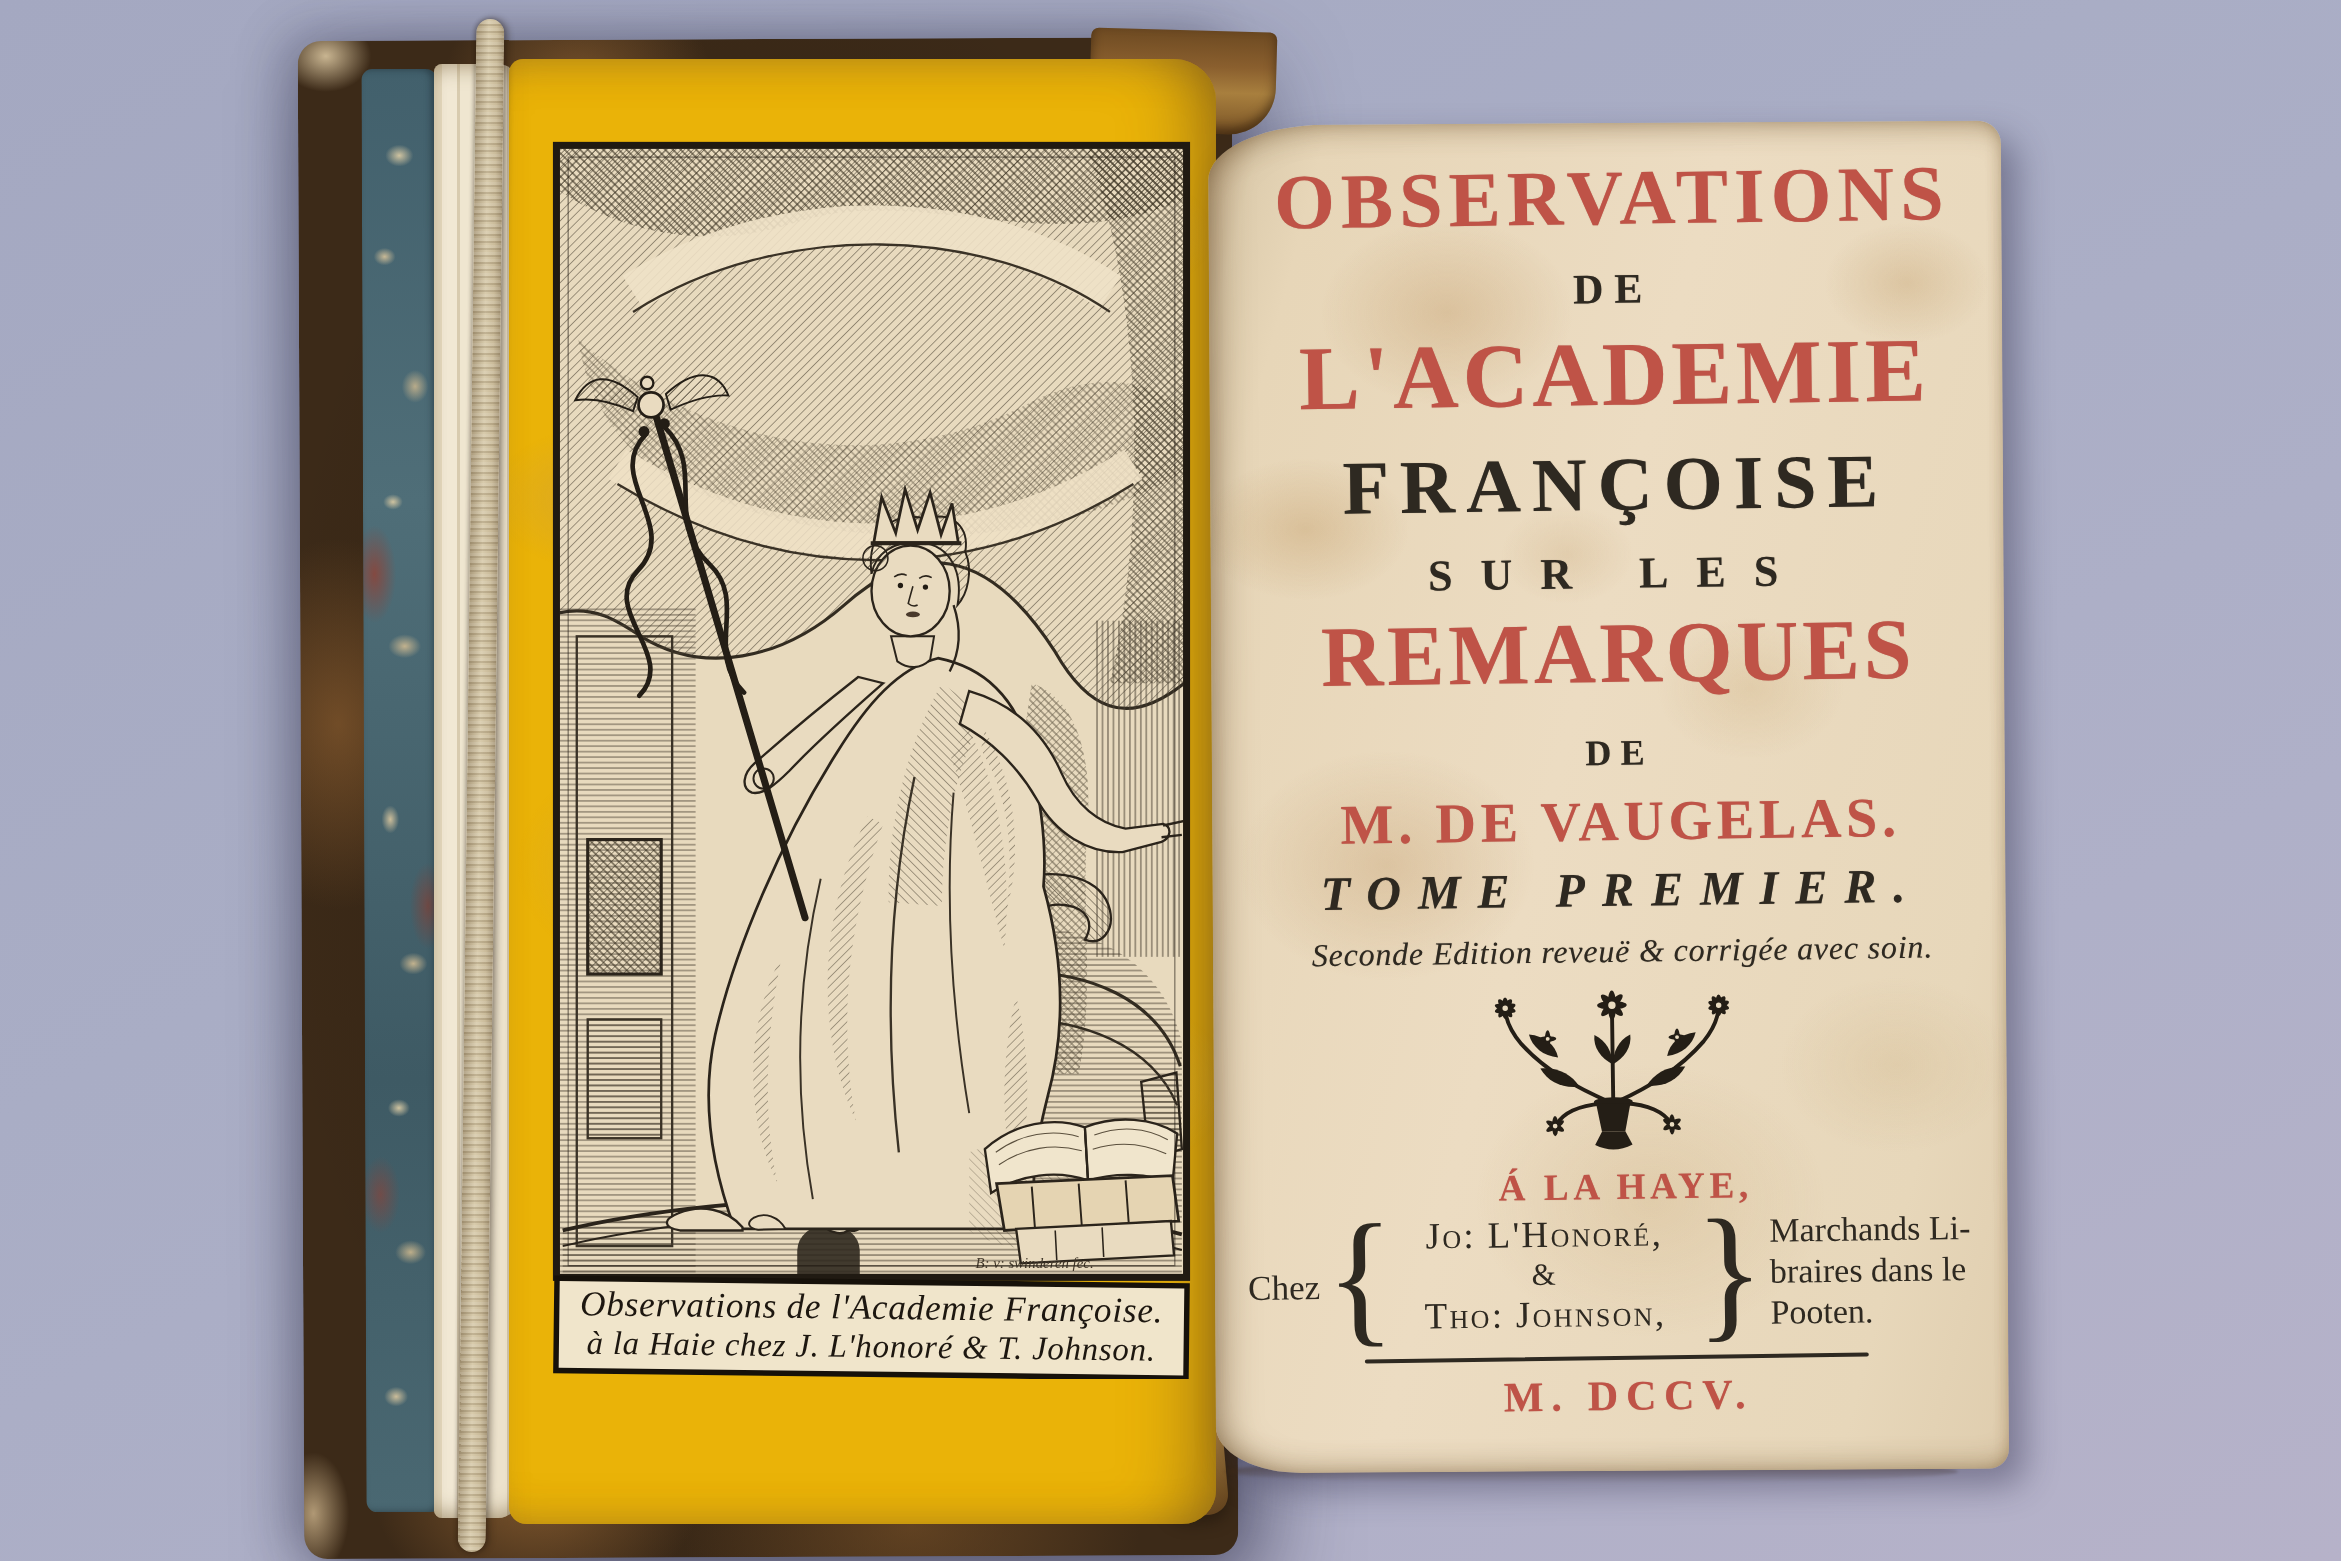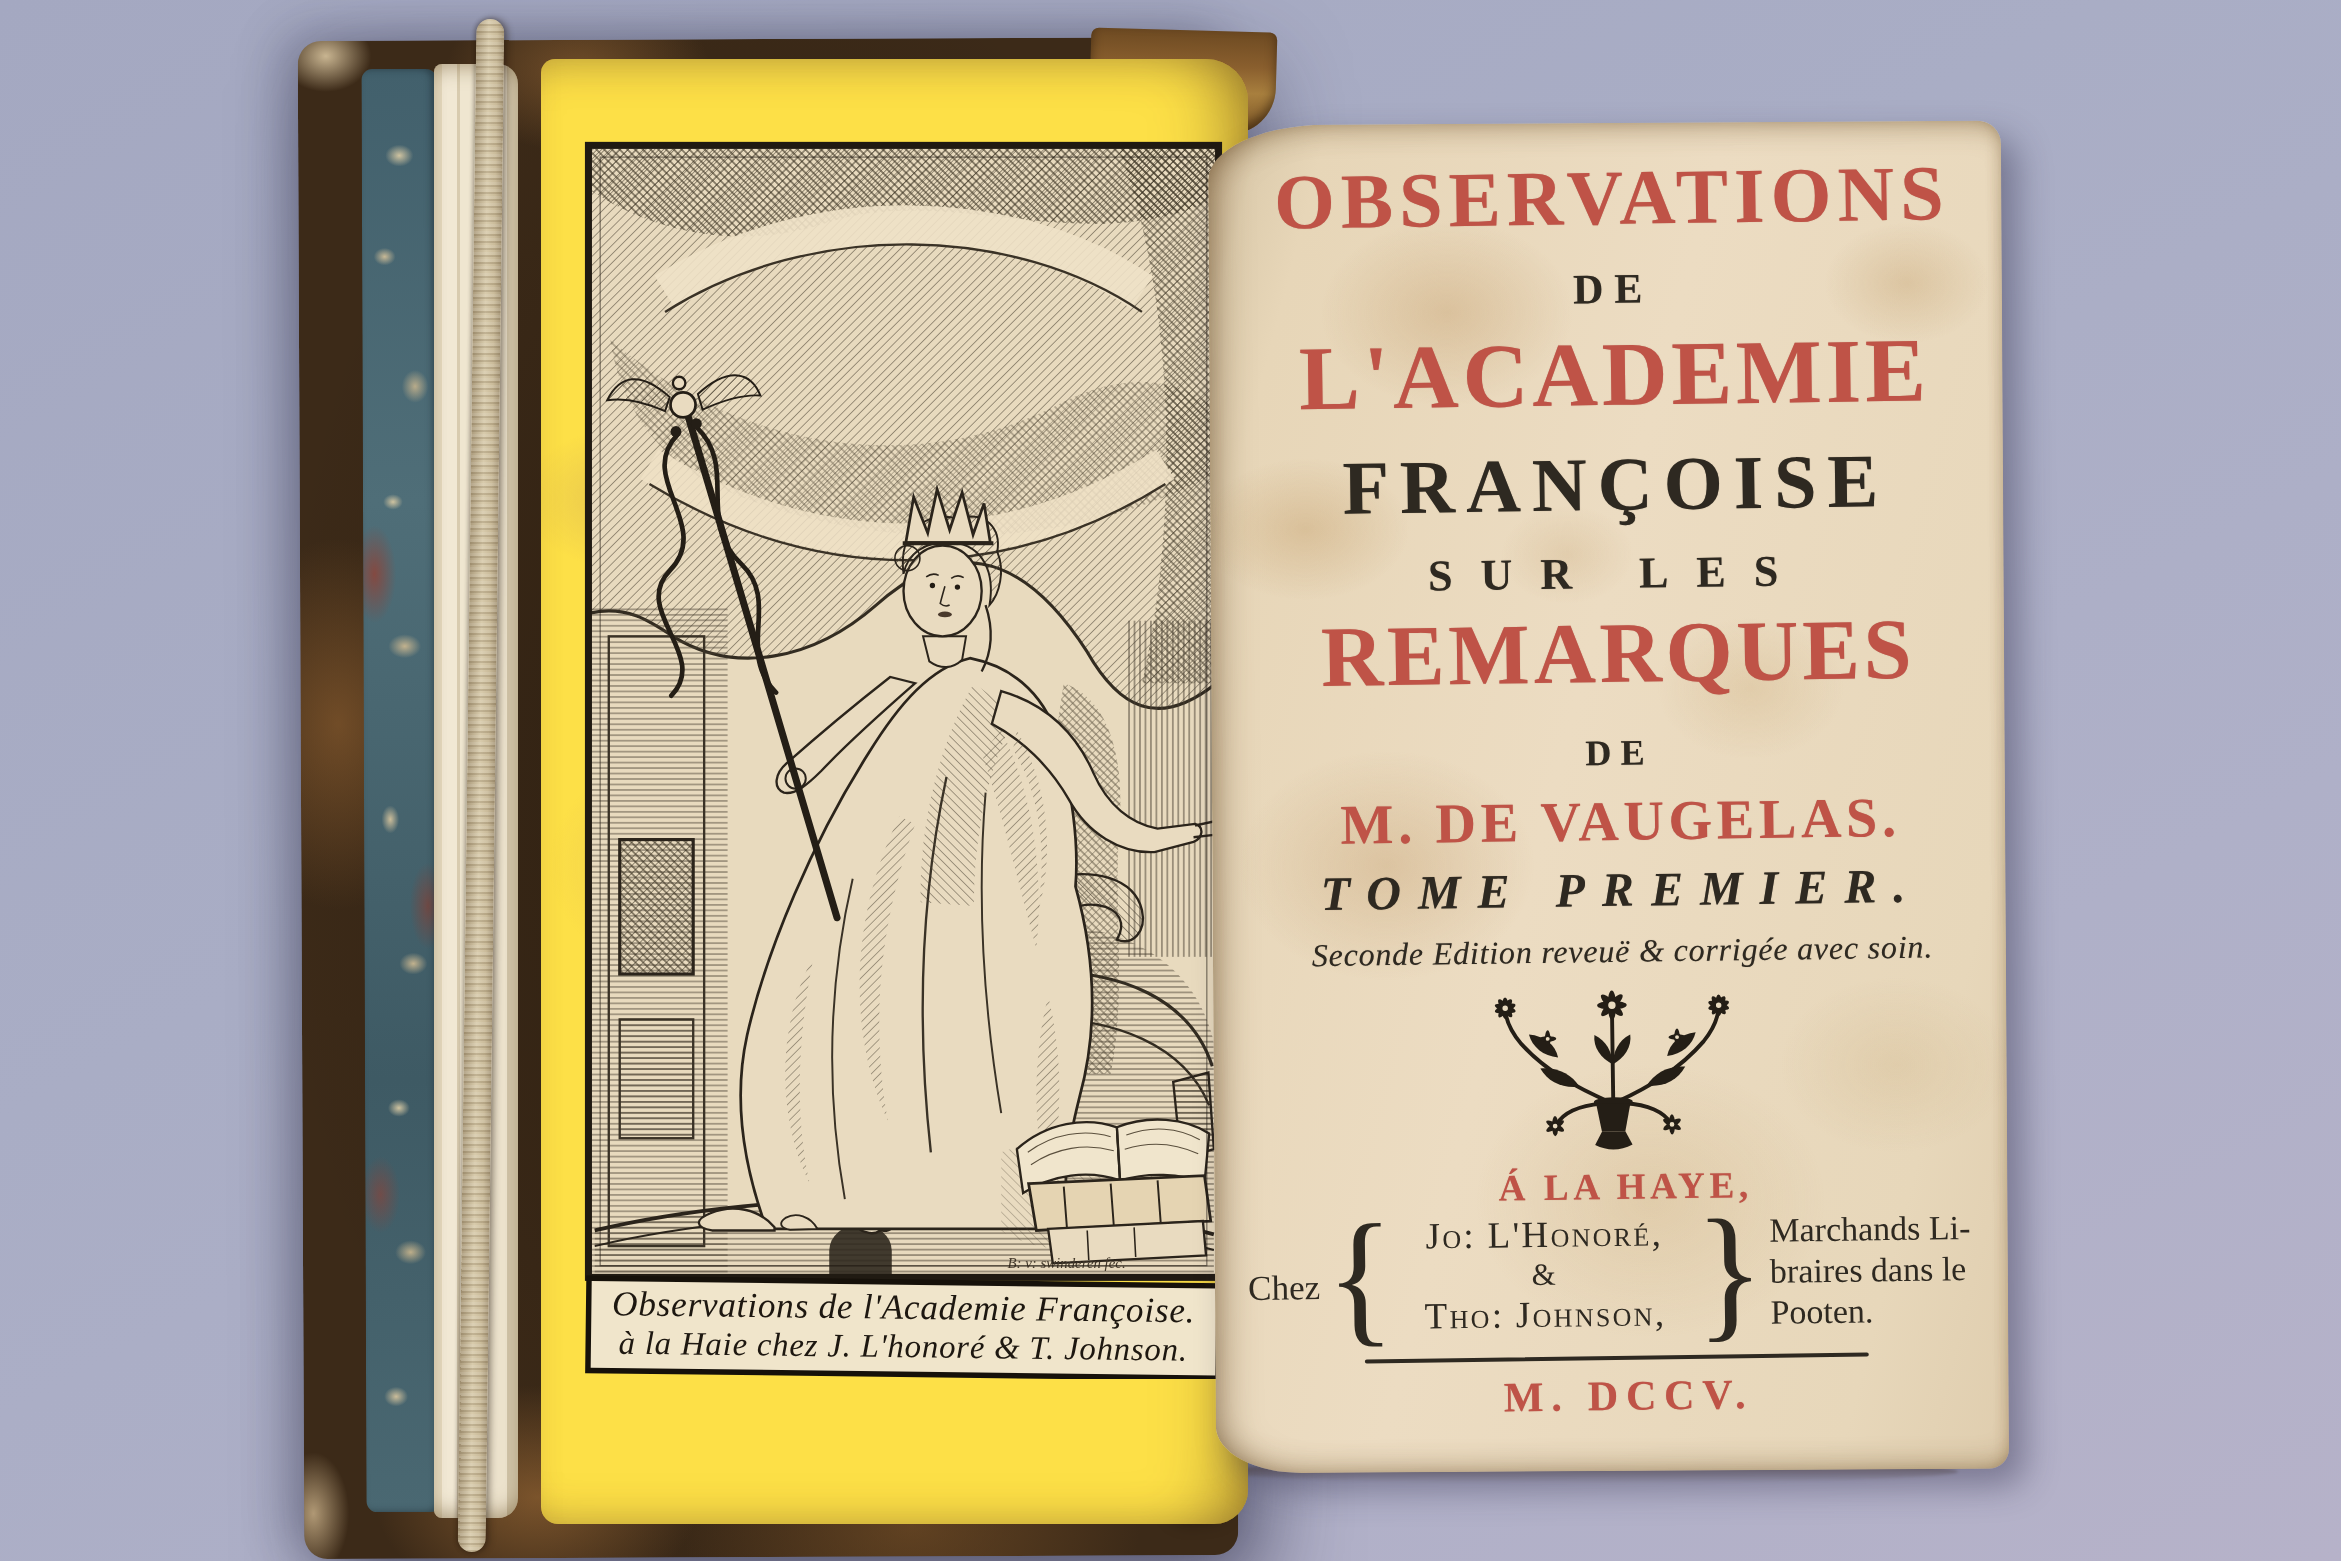--- a/index.html
+++ b/index.html
@@ -71,31 +71,30 @@
     background:
       repeating-linear-gradient(0deg, rgba(90,70,40,.18) 0 2.3px, rgba(255,255,255,.10) 2.3px 4.7px, transparent 4.7px 7px),
       linear-gradient(90deg,#ab9b7c 0%,#d8cbac 45%,#cabb9a 75%,#a8987a 100%);
     box-shadow:3.1px 0 7.8px rgba(30,20,10,.45), -1.6px 0 4.7px rgba(30,20,10,.3);
   }
 
   
   #left-page{
     left:509px;top:59px;width:707px;height:1465px;
     border-radius:14px 42px 34px 17px;
-    background-color:#fde047;
+    background-color:#eab308;
     background-image:
       radial-gradient(234px 125px at 20% 2%, rgba(196,162,110,.30), transparent 70%),
       radial-gradient(156px 109px at 92% 30%, rgba(190,155,100,.25), transparent 70%),
       radial-gradient(203px 141px at 10% 96%, rgba(196,162,110,.28), transparent 70%),
       radial-gradient(172px 125px at 85% 92%, rgba(190,155,100,.22), transparent 70%),
       linear-gradient(90deg,#efe3ca 0%,#ead candidate 0,#ead9bd 55%,#e2d1b2 100%);
     box-shadow:inset -50px 0 70px -33px rgba(95,65,30,.55),
                inset 0 26.5px 43px -25px rgba(120,90,50,.40),
                inset 0 -23.4px 39px -23.4px rgba(120,90,50,.35);
-    margin-left:32px;
   }
   #right-page{
     left:1212px;top:123px;width:793px;height:1348px;
     transform:rotate(-0.35deg);
     border-radius:117px 23.4px 20px 86px / 55px 23.4px 20px 47px;
     background-color:#ead9bd;
     background-image:
       linear-gradient(105deg, #c9b392 0px, #decdae 55px, #e7d6b8 117px, #ecdcc2 45%, #e7d7ba 85%, #dfcdae 100%);
     box-shadow:15.6px 17px 34px rgba(38,36,64,.40),
                inset 20px 0 37px -15.6px rgba(85,58,26,.55),

